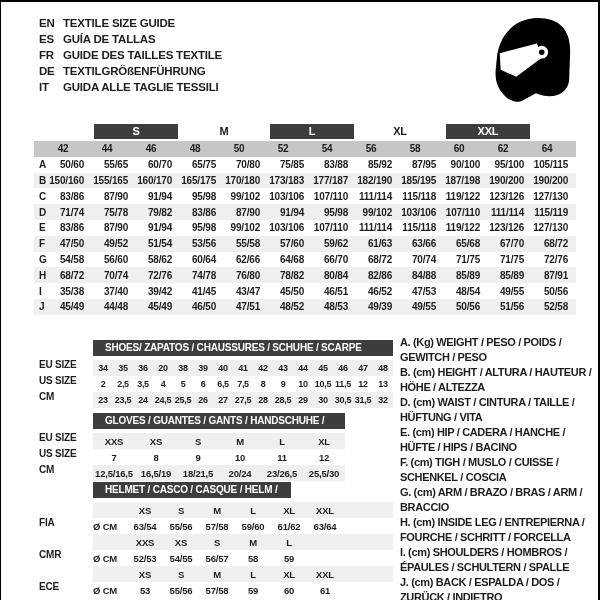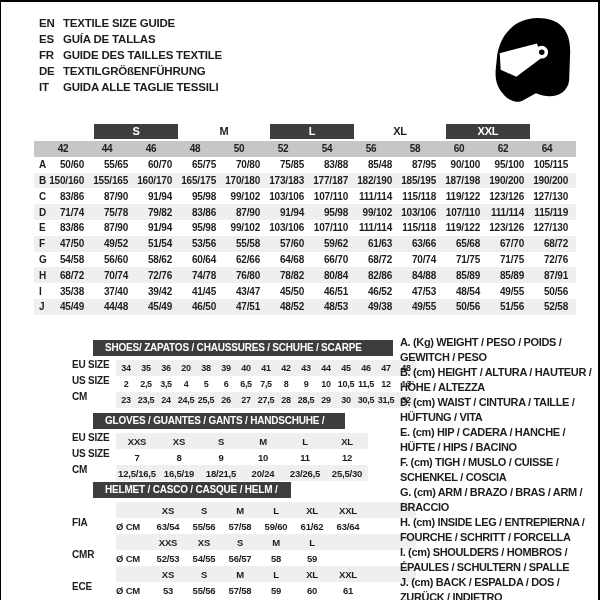--- a/index.html
+++ b/index.html
@@ -30,21 +30,21 @@
   .ginner{height:15px;line-height:15px;margin:0 2px;font-size:11px;font-weight:bold;}
   .ginner.dark{background:var(--dark,#3d3d3d);color:#fff;}
   
   .lower-left{position:absolute;left:38px;top:338px;}
   .bar{margin-left:54px;background:var(--dark,#3d3d3d);color:#fff;height:16px;line-height:15px;
        font-weight:bold;font-size:10px;letter-spacing:-0.2px;padding-left:12px;box-sizing:border-box;}
   .shoe-bar{width:300px;}
   .glove-bar{width:252px;}
   .helm-bar{width:198px;}
   .subrow{display:flex;height:16px;align-items:center;font-weight:bold;font-size:9.5px;letter-spacing:-0.2px;}
-  .rl{width:44px;font-size:10px;margin-left:33px;}
+  .rl{width:54px;font-size:10px;}
   .band{display:flex;height:16px;align-items:center;margin-top:8px;}
   .gband{background:var(--stripe,#efefef);}
   .shoe-band{width:300px;}
   .glove-band{width:252px;}
   .helm-band{width:300px;}
   .shoe{width:20px;text-align:center;font-size:9px;letter-spacing:-0.3px;}
   .glove{width:42px;text-align:center;}
   .hunit{width:34px;}
   .hcol{width:36px;text-align:center;}
   .sub.gloves{margin-top:9px;}
@@ -125,21 +125,21 @@
     </div>
     <div class="srow">
       <div class="lbl">A</div>
       <div class="c">50/60</div>
       <div class="c">55/65</div>
       <div class="c">60/70</div>
       <div class="c">65/75</div>
       <div class="c">70/80</div>
       <div class="c">75/85</div>
       <div class="c">83/88</div>
-      <div class="c">85/48</div>
+      <div class="c">85/92</div>
       <div class="c">87/95</div>
       <div class="c">90/100</div>
       <div class="c">95/100</div>
       <div class="c">105/115</div>
     </div>
     <div class="srow stripe">
       <div class="lbl">B</div>
       <div class="c">150/160</div>
       <div class="c">155/165</div>
       <div class="c">160/170</div>
@@ -260,21 +260,21 @@
     </div>
     <div class="srow stripe">
       <div class="lbl">J</div>
       <div class="c">45/49</div>
       <div class="c">44/48</div>
       <div class="c">45/49</div>
       <div class="c">46/50</div>
       <div class="c">47/51</div>
       <div class="c">48/52</div>
       <div class="c">48/53</div>
-      <div class="c">49/38</div>
+      <div class="c">49/39</div>
       <div class="c">49/55</div>
       <div class="c">50/56</div>
       <div class="c">51/56</div>
       <div class="c">52/58</div>
     </div>
   </div>
 
 <div class="lower-left">
   <div class="sub shoes">
       <div class="bar shoe-bar">SHOES/ ZAPATOS / CHAUSSURES / SCHUHE / SCARPE</div>

